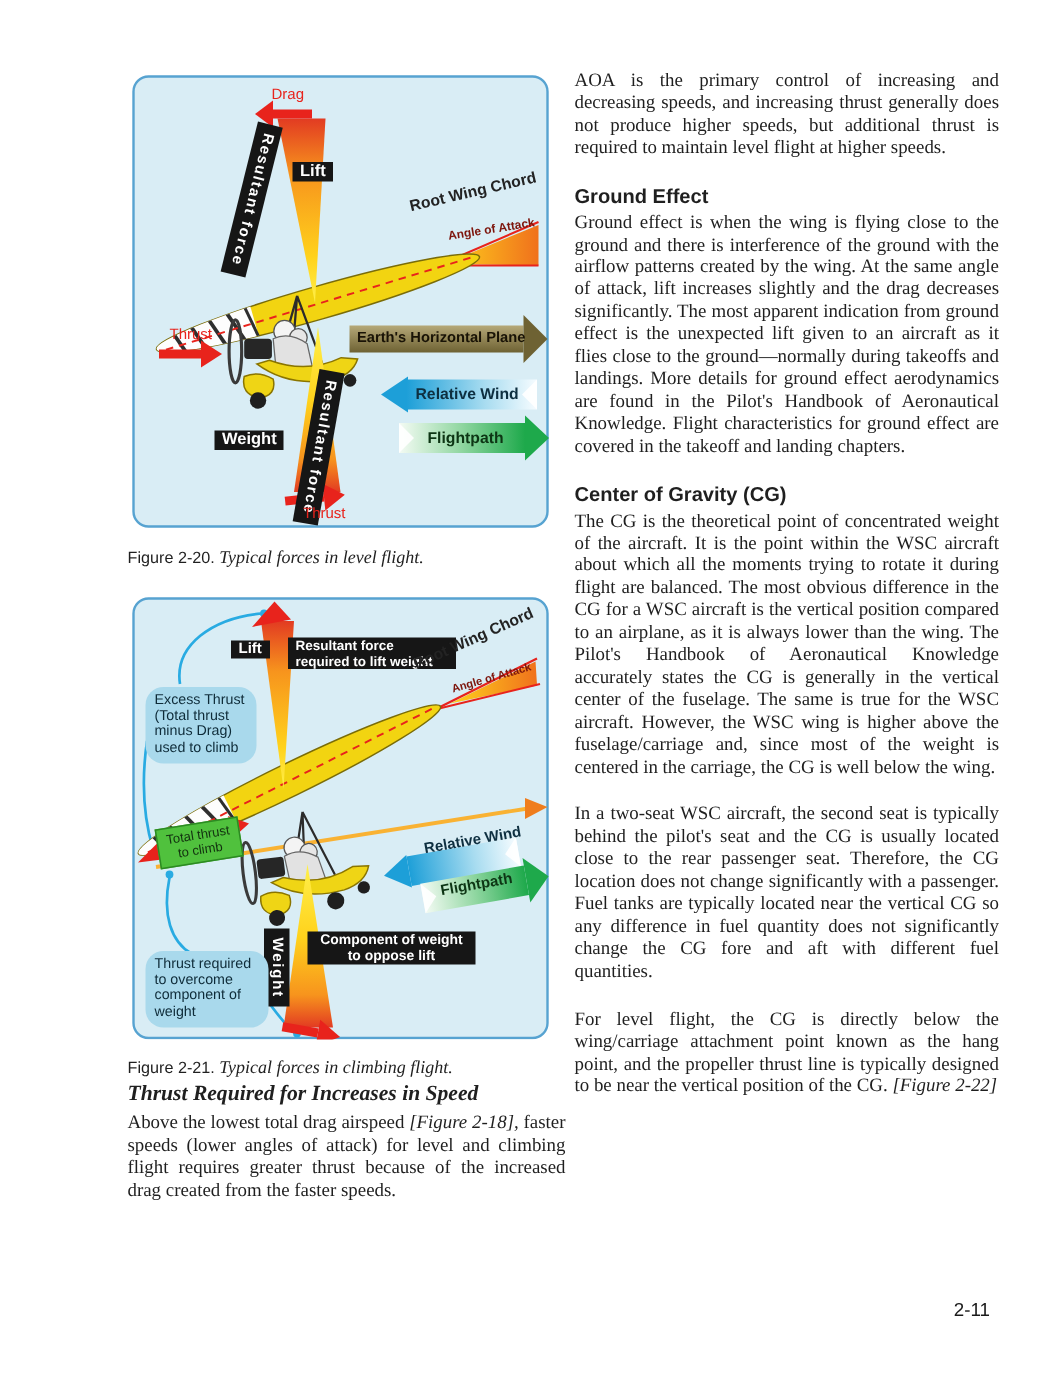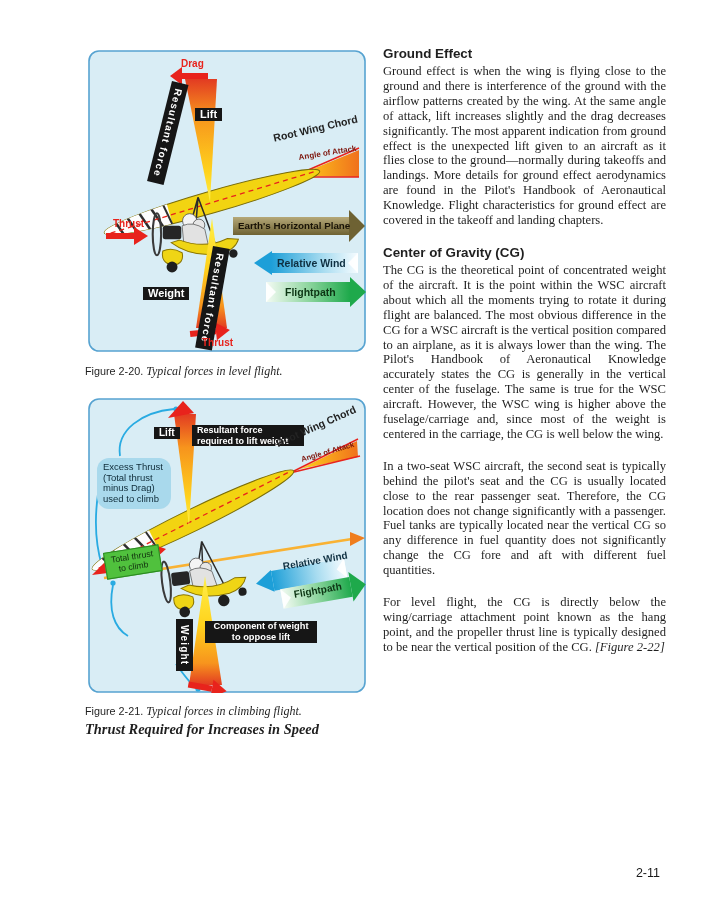--- a/index.html
+++ b/index.html
@@ -18,21 +18,21 @@
     padding:0 5px;line-height:1.18;white-space:nowrap;
   }
   .blk.wrap{white-space:normal;}
   .vbanner{
     position:absolute;writing-mode:vertical-rl;background:var(--labelbox,#161616);
     color:#fff;font-family:"Liberation Sans",sans-serif;font-weight:bold;font-size:10px;
     padding:6px 3px;letter-spacing:1.2px;transform-origin:top left;
   }
   .redlbl{
     position:absolute;color:var(--red,#e8231c);
-    font-family:"Liberation Sans",sans-serif;font-weight:bold;font-size:10px;white-space:nowrap;
+    font-family:"Liberation Sans",sans-serif;font-weight:normal;font-size:10px;white-space:nowrap;
   }
   .rotlbl{
     position:absolute;font-family:"Liberation Sans",sans-serif;font-weight:bold;
     white-space:nowrap;transform-origin:left top;
   }
   .darklbl{
     position:absolute;font-family:"Liberation Sans",sans-serif;font-weight:bold;
     white-space:nowrap;transform-origin:left top;
   }
   .bluebox{
@@ -233,32 +233,35 @@
     <div class="blk" style="left:66px;top:29px;">Lift</div>
     <div class="blk wrap" style="left:104px;top:27px;width:102px;font-size:9px;text-align:left;">Resultant force required to lift weight</div>
     <div class="rotlbl" style="left:186px;top:40px;transform:rotate(-24deg);font-size:10.5px;color:#232323;">Root Wing Chord</div>
     <div class="rotlbl" style="left:212px;top:57px;transform:rotate(-16deg);font-size:7.5px;color:#7d150c;">Angle of Attack</div>
     <div class="bluebox" style="left:9px;top:60px;width:62px;">Excess Thrust (Total thrust minus Drag) used to climb</div>
     <div class="greenbox" style="left:15px;top:155px;width:50px;">Total thrust to climb</div>
     <div class="darklbl" style="left:194px;top:163px;transform:rotate(-10deg);font-size:10px;color:#0e2f40;">Relative Wind</div>
     <div class="darklbl" style="left:205px;top:191px;transform:rotate(-10deg);font-size:10px;color:#0d3514;">Flightpath</div>
     <div class="vbanner" style="left:88px;top:221px;">Weight</div>
     <div class="blk wrap" style="left:117px;top:223px;width:102px;font-size:9.3px;text-align:center;">Component of weight to oppose lift</div>
+    <div class="bluebox" style="left:9px;top:236px;width:70px;">Thrust required to overcome component of weight</div>
   </div>
 
   <div class="caption" style="top:704px;">
     <span class="cap-label">Figure 2-21.</span>
     <span class="cap-text">Typical forces in climbing flight.</span>
   </div>
 
   <div class="abs textcol" style="left:85px;top:721px;width:292px;">
     <h2 class="serif-head">Thrust Required for Increases in Speed</h2>
+    <p><span>Above the lowest total drag airspeed </span><span class="figref">[Figure 2-18],</span><span> faster speeds (lower angles of attack) for level and climbing flight requires greater thrust because of the increased drag created from the faster speeds.</span></p>
   </div>
 
   <div class="abs textcol" style="left:383px;top:46px;width:283px;">
+    <p>AOA is the primary control of increasing and decreasing speeds, and increasing thrust generally does not produce higher speeds, but additional thrust is required to maintain level flight at higher speeds.</p>
     <h3>Ground Effect</h3>
     <p>Ground effect is when the wing is flying close to the ground and there is interference of the ground with the airflow patterns created by the wing. At the same angle of attack, lift increases slightly and the drag decreases significantly. The most apparent indication from ground effect is the unexpected lift given to an aircraft as it flies close to the ground—normally during takeoffs and landings. More details for ground effect aerodynamics are found in the Pilot's Handbook of Aeronautical Knowledge. Flight characteristics for ground effect are covered in the takeoff and landing chapters.</p>
     <h3>Center of Gravity (CG)</h3>
     <p>The CG is the theoretical point of concentrated weight of the aircraft. It is the point within the WSC aircraft about which all the moments trying to rotate it during flight are balanced. The most obvious difference in the CG for a WSC aircraft is the vertical position compared to an airplane, as it is always lower than the wing. The Pilot's Handbook of Aeronautical Knowledge accurately states the CG is generally in the vertical center of the fuselage. The same is true for the WSC aircraft. However, the WSC wing is higher above the fuselage/carriage and, since most of the weight is centered in the carriage, the CG is well below the wing.</p>
     <p>In a two-seat WSC aircraft, the second seat is typically behind the pilot's seat and the CG is usually located close to the rear passenger seat. Therefore, the CG location does not change significantly with a passenger. Fuel tanks are typically located near the vertical CG so any difference in fuel quantity does not significantly change the CG fore and aft with different fuel quantities.</p>
     <p><span>For level flight, the CG is directly below the wing/carriage attachment point known as the hang point, and the propeller thrust line is typically designed to be near the vertical position of the CG. </span><span class="figref">[Figure 2-22]</span></p>
   </div>
 
   <div class="pagenum">2-11</div>
 </div>

